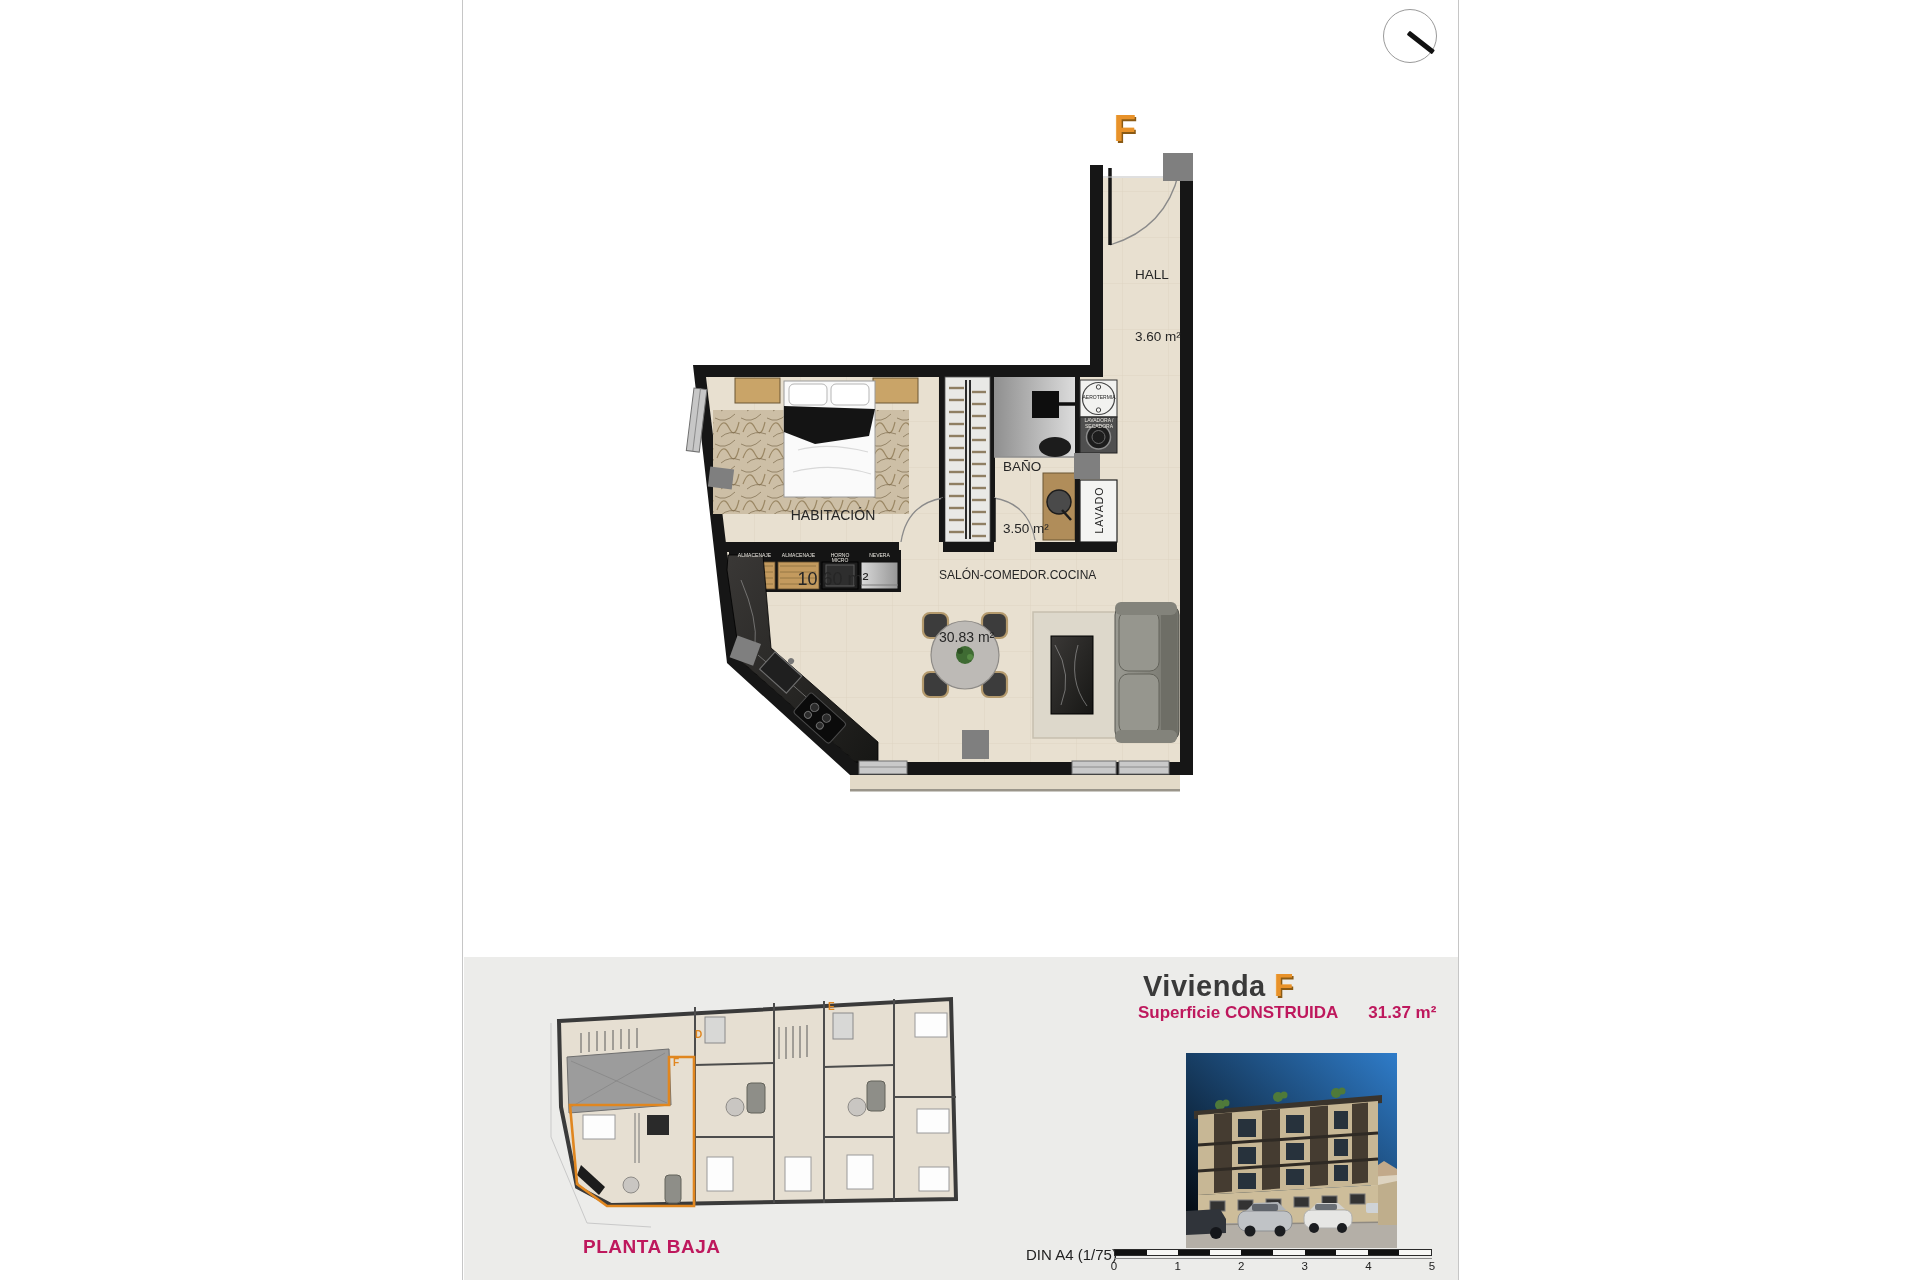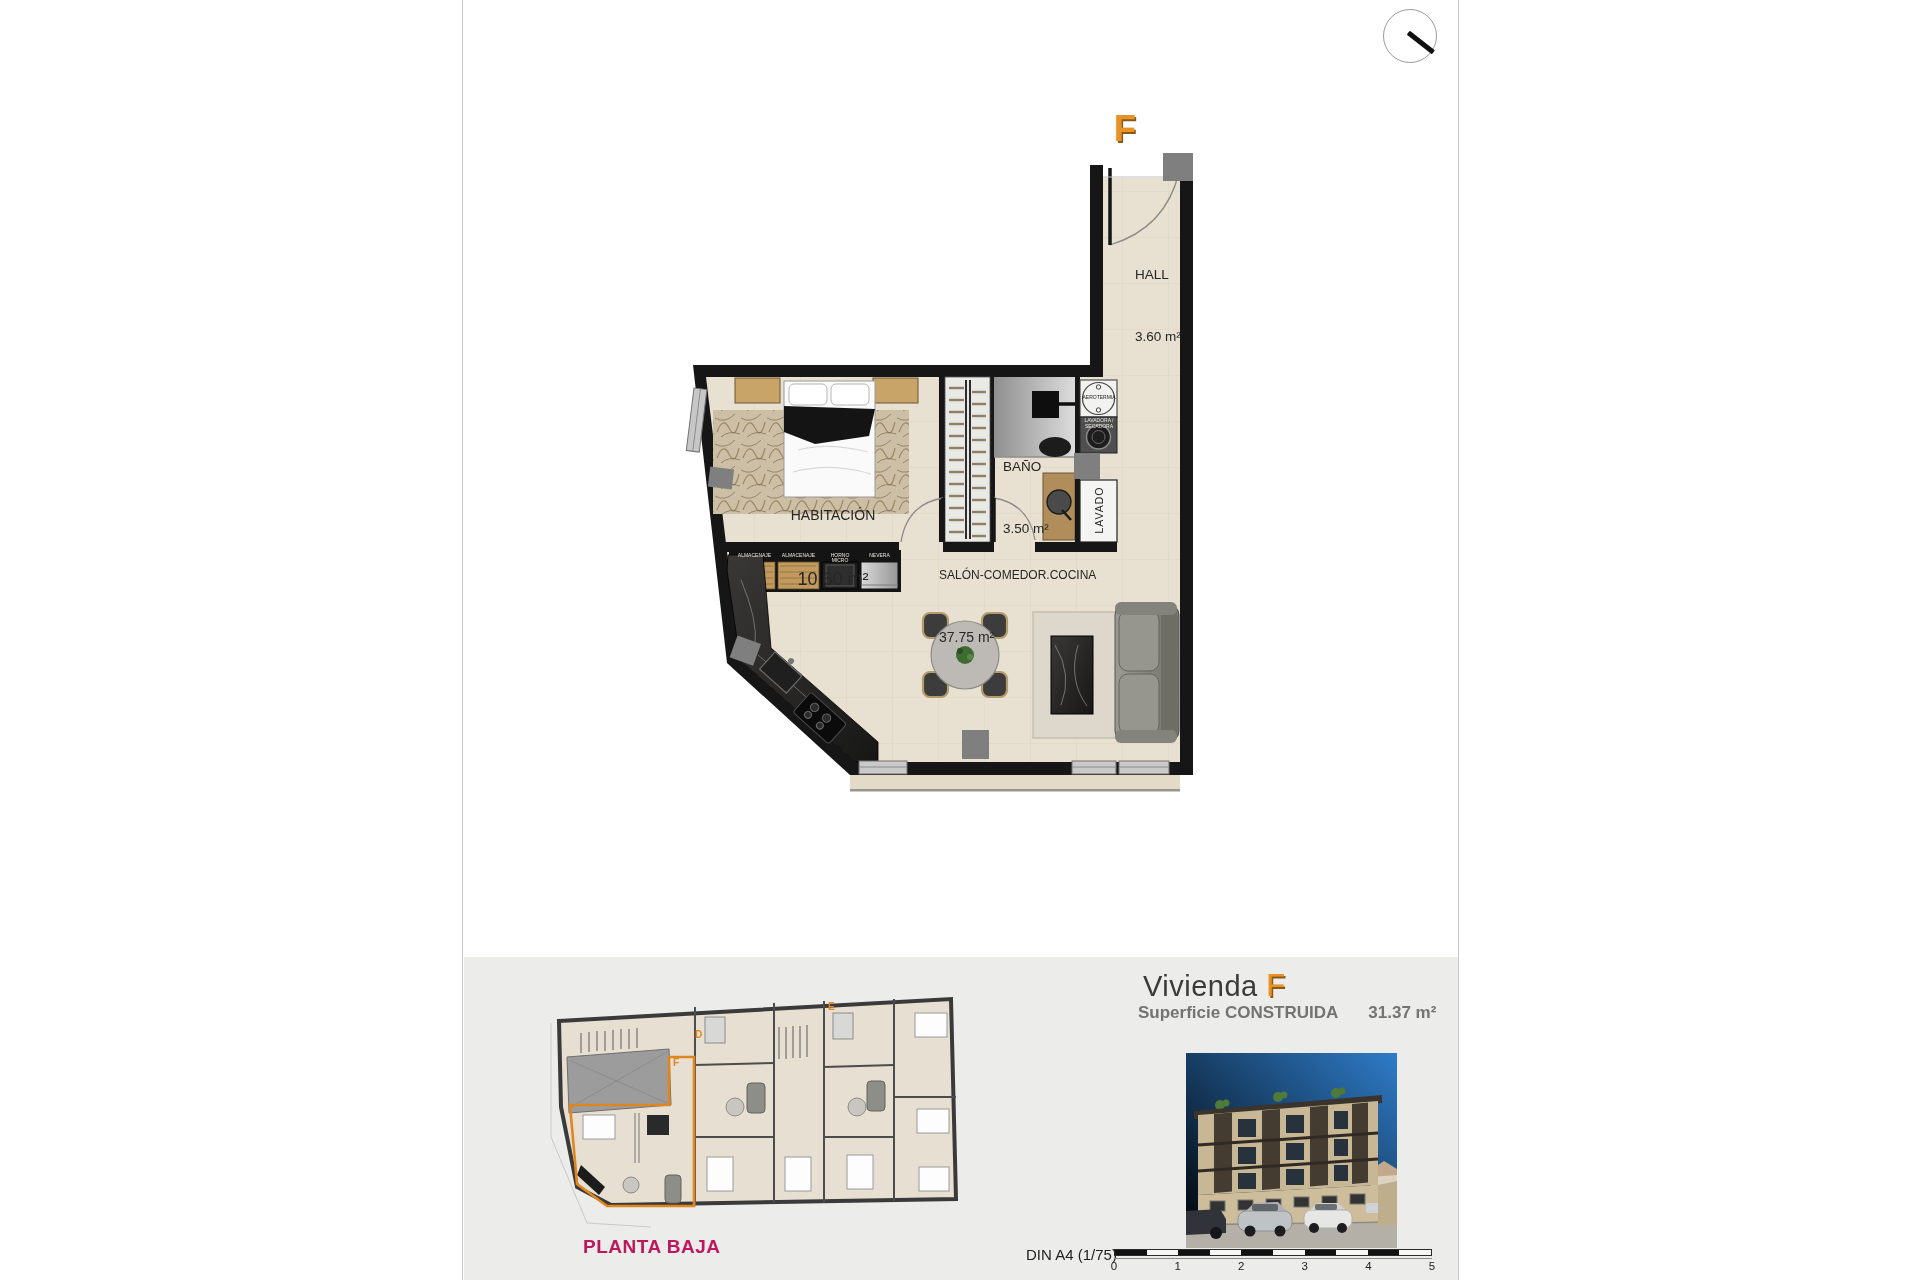--- a/index.html
+++ b/index.html
@@ -24,23 +24,23 @@
   .lavado-label{position:absolute;left:406px;top:380px;width:60px;height:60px;display:flex;
       align-items:center;justify-content:center;transform:rotate(-90deg);font-size:10.5px;
       letter-spacing:1px;color:#222;}
   .tiny{position:absolute;font-size:5px;line-height:1.15;text-align:center;color:#222;}
   .tiny.inv{color:#e9e6df;}
   
   .footer{left:464px;top:957px;width:994px;height:323px;background:#ececea;border-bottom:2px solid #d2d2d0;}
   .siteplan{left:547px;top:987px;width:434px;height:243px;}
   .siteplan-letter{position:absolute;font-size:10px;font-weight:bold;color:#e0861f;}
   .planta-baja{left:583px;top:1236px;font-size:19px;font-weight:bold;letter-spacing:.5px;color:#be185d;}
-  .vivienda{left:1143px;top:968px;font-size:29px;font-weight:normal;color:#3a3a3a;letter-spacing:.5px;}
+  .vivienda{left:1143px;top:968px;font-size:29px;font-weight:bold;color:#3a3a3a;letter-spacing:.5px;}
   .vivienda .f{color:#e8922a;text-shadow:1.5px 1.5px 0 #8a5a14,-0.5px -0.5px 0 #f7c981;font-size:31px;}
-  .surface{left:1138px;top:1003px;font-size:17px;font-weight:bold;color:#737373;}
+  .surface{left:1138px;top:1003px;font-size:17px;font-weight:bold;color:#be185d;}
   .surface .val{margin-left:26px;}
   .photo{left:1186px;top:1053px;width:211px;height:195px;}
   
   .scalebar{left:1026px;top:1245px;width:410px;height:32px;}
   .scalebar .lbl{position:absolute;left:0;top:1px;font-size:15px;color:#222;}
   .scalebar .bar{position:absolute;left:88px;top:4px;width:318px;height:7px;display:flex;
        border:1px solid #2a2a2a;box-sizing:border-box;background:#f6f6f4;}
   .scalebar .seg{flex:1;}
   .scalebar .seg.b{background:#111;}
   .scalebar .baseline{position:absolute;left:88px;top:13px;width:318px;height:1px;background:#8a8a8a;}
@@ -275,21 +275,21 @@
 <div class="plan-label" style="left:340px;top:358px;">
   <div class="room-name">BAÑO</div>
   <div class="room-area">3.50 m²</div>
 </div>
 <div class="plan-label" style="left:100px;top:406px;width:140px;text-align:center;">
   <div class="room-name" style="font-size:14px;">HABITACIÓN</div>
   <div class="room-area" style="font-size:18px;">10.60 m²</div>
 </div>
 <div class="plan-label" style="left:276px;top:468px;">
   <div class="room-name" style="font-size:12px;">SALÓN-COMEDOR.COCINA</div>
-  <div class="room-area" style="font-size:14px;">37.75 m²</div>
+  <div class="room-area" style="font-size:14px;">30.83 m²</div>
 </div>
 <div class="lavado-label">LAVADO</div>
 <div class="tiny" style="left:418px;top:295px;width:36px;">AEROTERMIA</div>
 <div class="tiny inv" style="left:418px;top:318px;width:36px;">LAVADORA / SECADORA</div>
 <div class="tiny inv" style="left:71px;top:452.5px;width:41px;">ALMACENAJE</div>
 <div class="tiny inv" style="left:115px;top:452.5px;width:41px;">ALMACENAJE</div>
 <div class="tiny inv" style="left:159px;top:452.5px;width:36px;">HORNO MICRO</div>
 <div class="tiny inv" style="left:198px;top:452.5px;width:37px;">NEVERA</div>
 </div>
 

